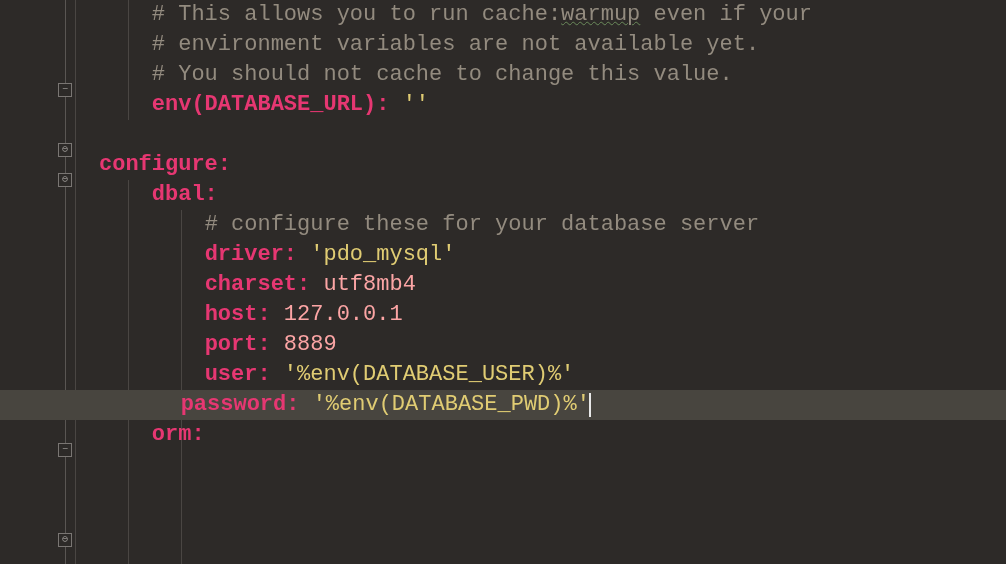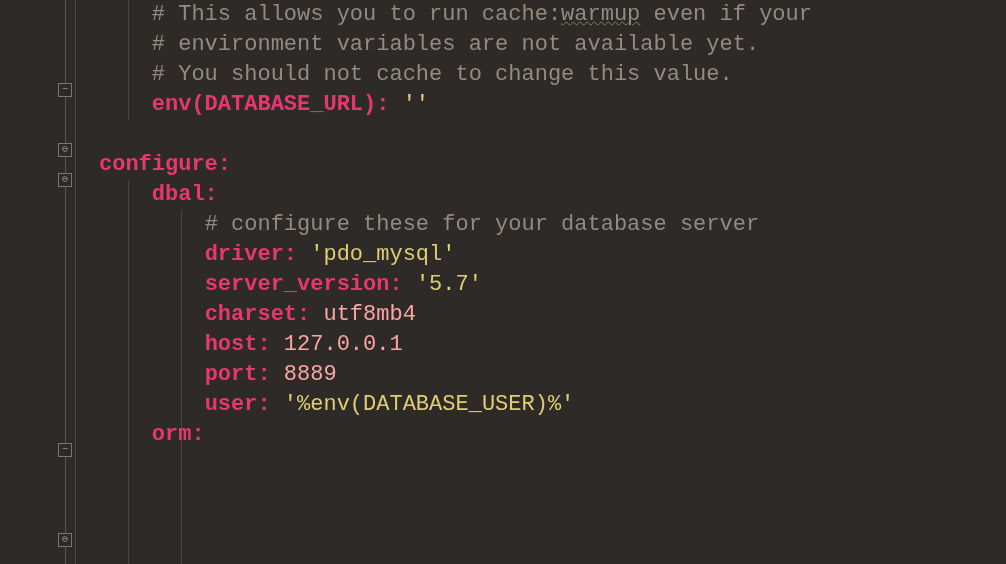--- a/index.html
+++ b/index.html
@@ -116,19 +116,19 @@
 <div class="code-area">
   <div class="line">    <span class="comment"><span># This allows you to run cache:</span><span class="underline-squiggle">warmup</span><span> even if your</span></span></div>
   <div class="line">    <span class="comment"># environment variables are not available yet.</span></div>
   <div class="line">    <span class="comment"># You should not cache to change this value.</span></div>
   <div class="line">    <span class="key">env(DATABASE_URL):</span> <span class="string">''</span></div>
   <div class="line"></div>
   <div class="line"><span class="key">configure:</span></div>
   <div class="line">    <span class="key">dbal:</span></div>
   <div class="line">        <span class="comment"># configure these for your database server</span></div>
   <div class="line">        <span class="key">driver:</span> <span class="string">'pdo_mysql'</span></div>
-  <div class="line">        <span class="key">server_version:</span> <span class="string">'5.7'</span></div>
   <div class="line">        <span class="key">charset:</span> <span class="value">utf8mb4</span></div>
   <div class="line">        <span class="key">host:</span> <span class="value">127.0.0.1</span></div>
   <div class="line">        <span class="key">port:</span> <span class="value">8889</span></div>
   <div class="line">        <span class="key">user:</span> <span class="string">'%env(DATABASE_USER)%'</span></div>
+  <div class="line highlighted">        <span class="key">password:</span> <span class="string">'%env(DATABASE_PWD)%'</span><span class="cursor"></span></div>
   <div class="line">    <span class="key">orm:</span></div>
 </div>
 
 </body></html>

